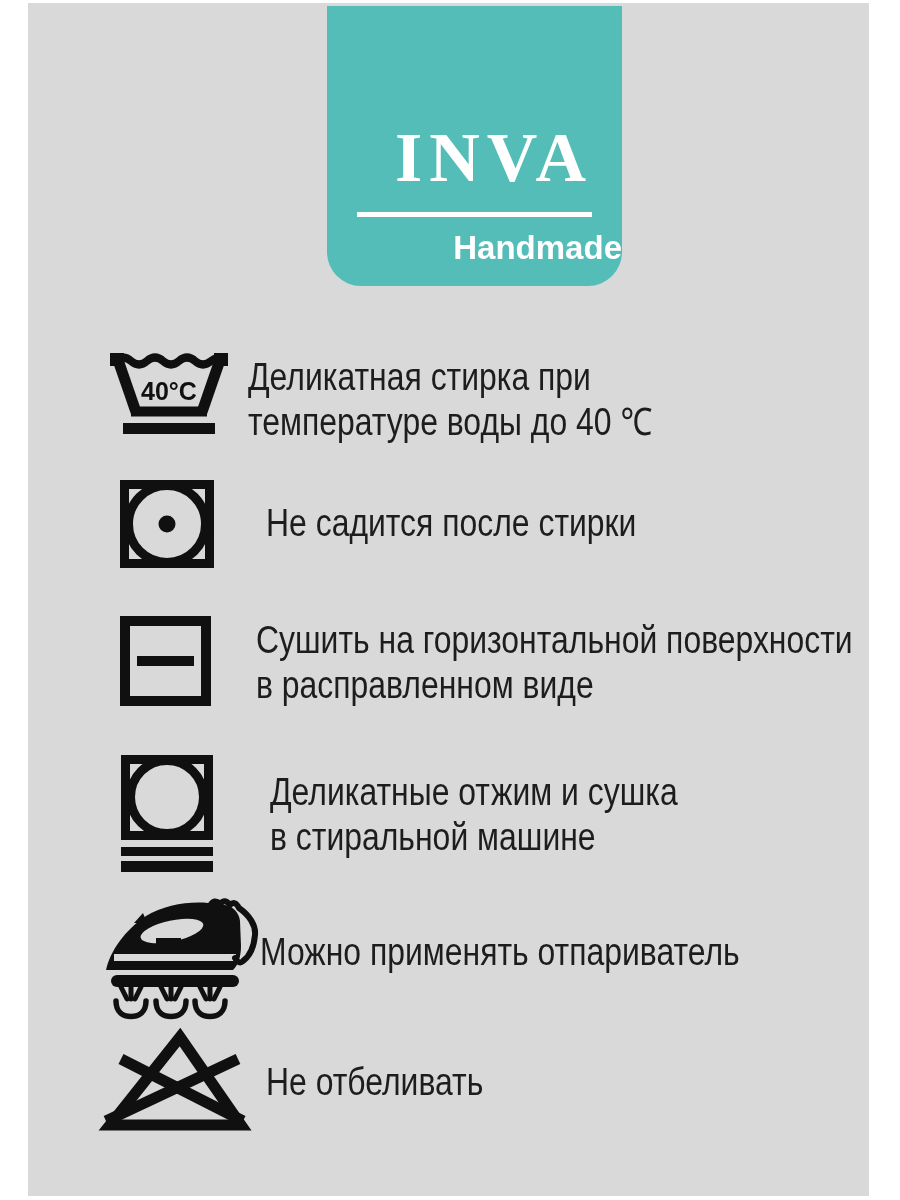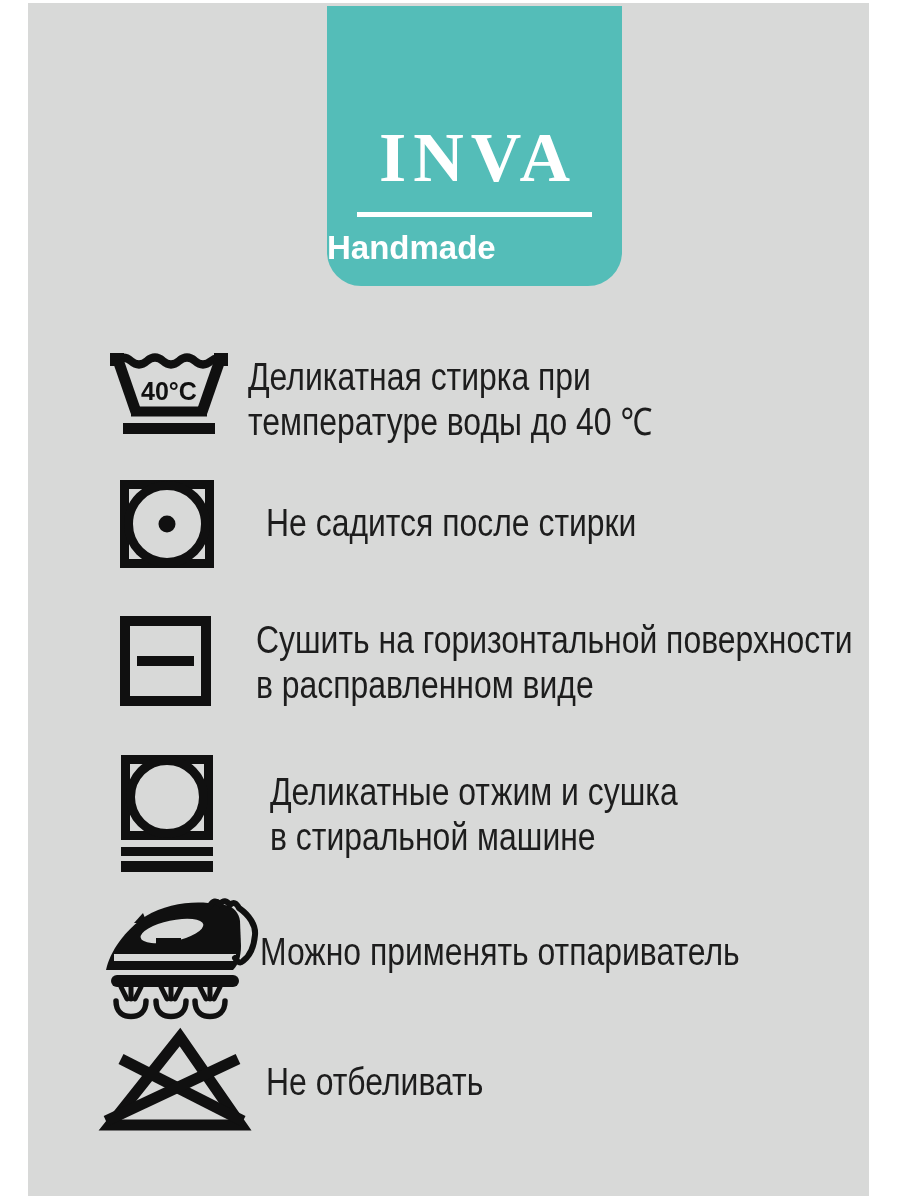--- a/index.html
+++ b/index.html
@@ -9,29 +9,29 @@
   }
   .card{
     position:absolute;left:28px;top:3px;width:841px;height:1193px;
     background:#d8d9d8;
   }
   .badge{
     position:absolute;left:299px;top:3px;width:295px;height:280px;
     background:#54bdb8;border-radius:0 0 34px 34px;color:#ffffff;
   }
   .brand{
-    position:absolute;top:112px;left:0;width:100%;text-align:center;
+    position:absolute;top:112px;left:16px;width:100%;text-align:center;
     font-family:"Liberation Serif",serif;font-weight:700;font-size:70px;
     letter-spacing:7px;padding-left:7px;box-sizing:border-box;line-height:80px;
   }
   .badge-divider{
     position:absolute;top:206px;left:30px;width:235px;height:5px;background:#ffffff;
   }
   .subtitle{
-    position:absolute;top:222px;left:0;width:100%;text-align:left;
+    position:absolute;top:222px;left:0;width:100%;text-align:right;
     font-weight:700;font-size:33px;line-height:40px;
   }
   .care-icon{position:absolute;overflow:visible;}
   .row-text{
     position:absolute;width:720px;color:#1d1d1d;font-size:38px;line-height:45px;
     transform:scaleX(0.84);transform-origin:0 0;white-space:nowrap;
   }
 </style>
 </head>
 <body>

